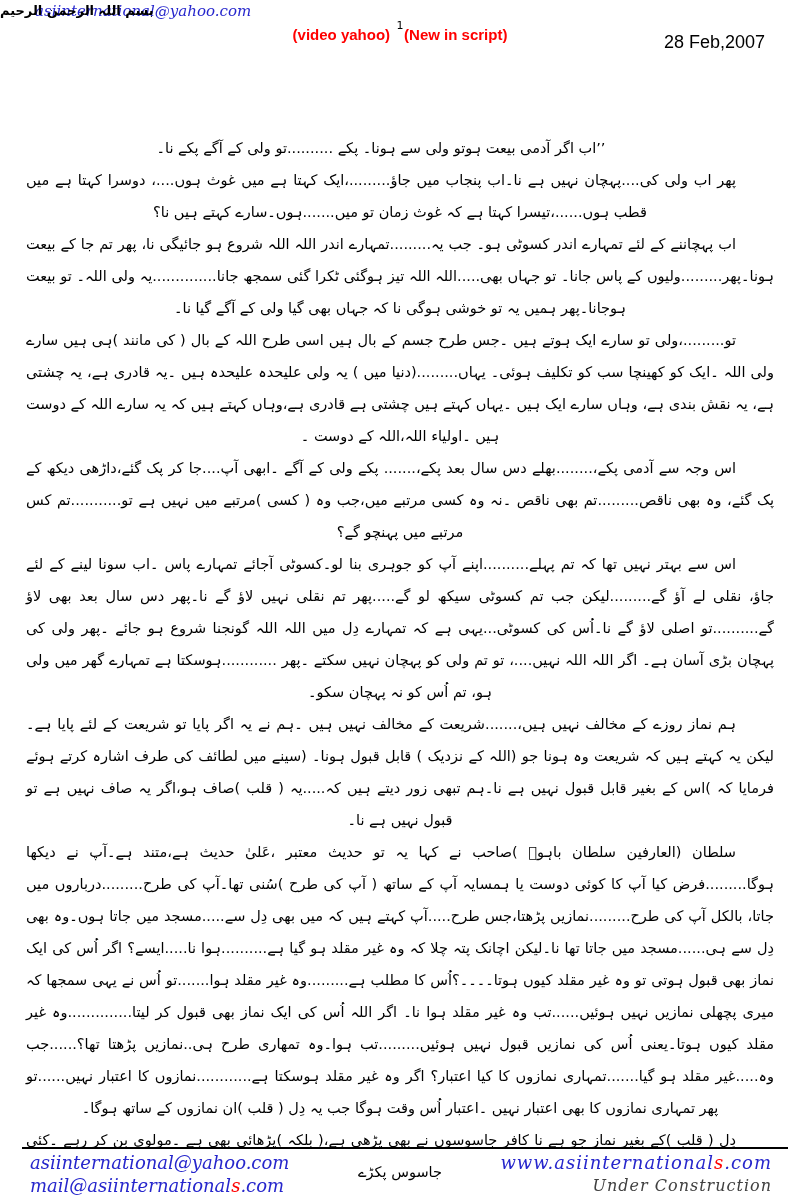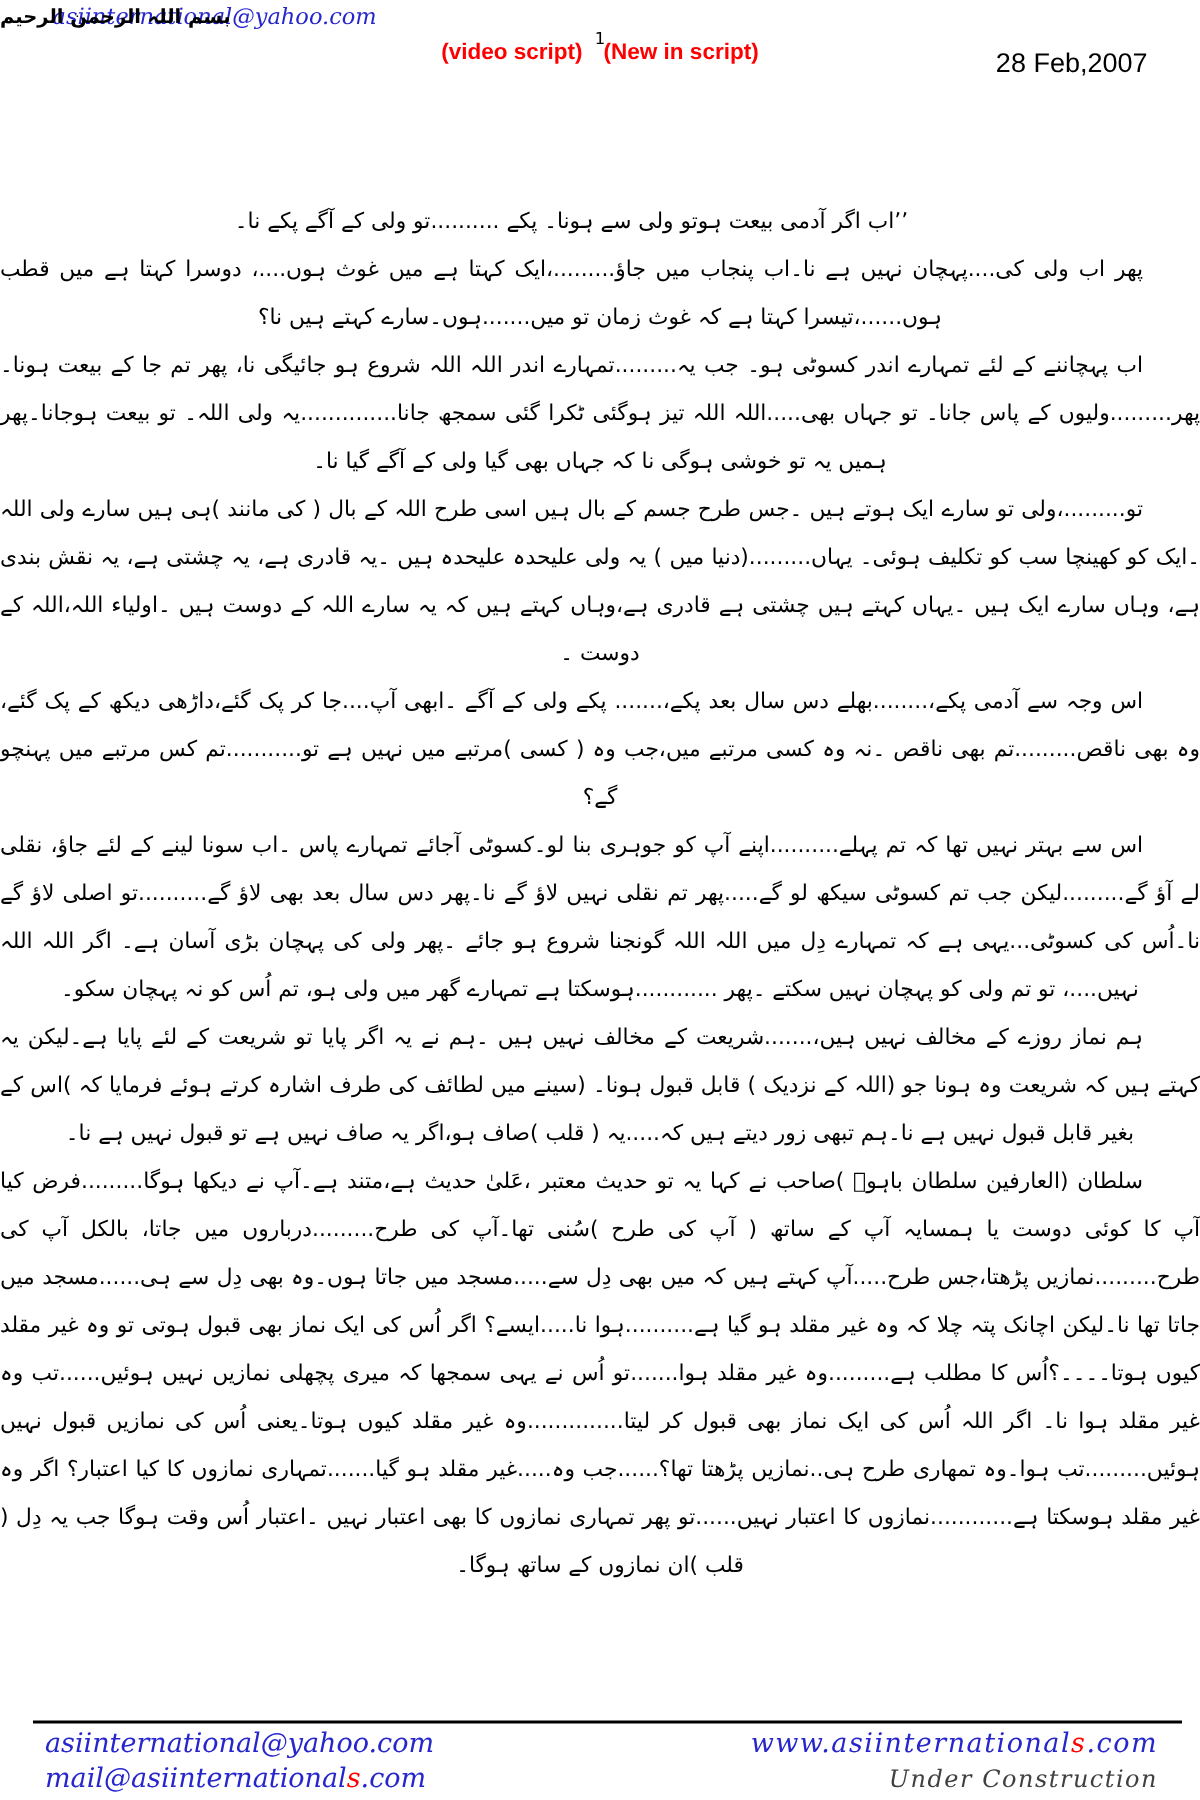--- a/index.html
+++ b/index.html
@@ -31,21 +31,21 @@
     font-family:"Liberation Sans",sans-serif;padding-bottom:12px;white-space:nowrap;
   }
   .doc-title{
     margin:0;direction:rtl;font-size:40px;font-weight:bold;line-height:1.1;
     font-family:"DejaVu Sans",sans-serif;
   }
   .subtitle{
     position:absolute;top:88px;left:0;right:0;text-align:center;
     direction:rtl;font-size:21px;font-weight:bold;
   }
-  .body-text{padding:0 0;}
+  .body-text{padding:0 26px;}
   .body-text p{
     margin:0;direction:rtl;unicode-bidi:embed;
     text-align:justify;text-align-last:center;
     text-indent:38px;font-size:14.5px;line-height:32px;
   }
   .footer-rule{
     position:absolute;top:1147px;left:22px;right:12px;
     border:0;border-top:2px solid #000;margin:0;
   }
   .footer{
@@ -68,35 +68,36 @@
 <div class="header">
   <a class="email-top" href="#">asiinternational@yahoo.com</a>
 
   <div class="bismillah">بسم اللہ الرحمن الرحیم</div>
 
   <div class="page-num">1</div>
 
   <div class="date">28 Feb,2007</div>
 
   <div class="title-row">
-    <span class="tag">(video script)</span>
+    <span class="tag">(video yahoo)</span>
     <span class="tag">(New in script)</span>
   </div>
 
 </div>
 
 <div class="body-text">
   <p>’’اب اگر آدمی بیعت ہوتو ولی سے ہونا۔ پکے ..........تو ولی کے آگے پکے نا۔</p>
   <p>پھر اب ولی کی....پہچان نہیں ہے نا۔اب پنجاب میں جاؤ.........،ایک کہتا ہے میں غوث ہوں....، دوسرا کہتا ہے میں قطب ہوں......،تیسرا کہتا ہے کہ غوث زمان تو میں.......ہوں۔سارے کہتے ہیں نا؟</p>
   <p>اب پہچاننے کے لئے تمہارے اندر کسوٹی ہو۔ جب یہ.........تمہارے اندر اللہ اللہ شروع ہو جائیگی نا، پھر تم جا کے بیعت ہونا۔پھر.........ولیوں کے پاس جانا۔ تو جہاں بھی.....اللہ اللہ تیز ہوگئی ٹکرا گئی سمجھ جانا..............یہ ولی اللہ۔ تو بیعت ہوجانا۔پھر ہمیں یہ تو خوشی ہوگی نا کہ جہاں بھی گیا ولی کے آگے گیا نا۔</p>
   <p>تو.........،ولی تو سارے ایک ہوتے ہیں ۔جس طرح جسم کے بال ہیں اسی طرح اللہ کے بال ( کی مانند )ہی ہیں سارے ولی اللہ ۔ایک کو کھینچا سب کو تکلیف ہوئی۔ یہاں.........(دنیا میں ) یہ ولی علیحدہ علیحدہ ہیں ۔یہ قادری ہے، یہ چشتی ہے، یہ نقش بندی ہے، وہاں سارے ایک ہیں ۔یہاں کہتے ہیں چشتی ہے قادری ہے،وہاں کہتے ہیں کہ یہ سارے اللہ کے دوست ہیں ۔اولیاء اللہ،اللہ کے دوست ۔</p>
   <p>اس وجہ سے آدمی پکے،........بھلے دس سال بعد پکے،....... پکے ولی کے آگے ۔ابھی آپ....جا کر پک گئے،داڑھی دیکھ کے پک گئے، وہ بھی ناقص.........تم بھی ناقص ۔نہ وہ کسی مرتبے میں،جب وہ ( کسی )مرتبے میں نہیں ہے تو...........تم کس مرتبے میں پہنچو گے؟</p>
   <p>اس سے بہتر نہیں تھا کہ تم پہلے..........اپنے آپ کو جوہری بنا لو۔کسوٹی آجائے تمہارے پاس ۔اب سونا لینے کے لئے جاؤ، نقلی لے آؤ گے.........لیکن جب تم کسوٹی سیکھ لو گے.....پھر تم نقلی نہیں لاؤ گے نا۔پھر دس سال بعد بھی لاؤ گے..........تو اصلی لاؤ گے نا۔اُس کی کسوٹی...یہی ہے کہ تمہارے دِل میں اللہ اللہ گونجنا شروع ہو جائے ۔پھر ولی کی پہچان بڑی آسان ہے۔ اگر اللہ اللہ نہیں....، تو تم ولی کو پہچان نہیں سکتے ۔پھر ............ہوسکتا ہے تمہارے گھر میں ولی ہو، تم اُس کو نہ پہچان سکو۔</p>
   <p>ہم نماز روزے کے مخالف نہیں ہیں،.......شریعت کے مخالف نہیں ہیں ۔ہم نے یہ اگر پایا تو شریعت کے لئے پایا ہے۔لیکن یہ کہتے ہیں کہ شریعت وہ ہونا جو (اللہ کے نزدیک ) قابل قبول ہونا۔ (سینے میں لطائف کی طرف اشارہ کرتے ہوئے فرمایا کہ )اس کے بغیر قابل قبول نہیں ہے نا۔ہم تبھی زور دیتے ہیں کہ.....یہ ( قلب )صاف ہو،اگر یہ صاف نہیں ہے تو قبول نہیں ہے نا۔</p>
   <p>سلطان (العارفین سلطان باہوؒ )صاحب نے کہا یہ تو حدیث معتبر ،عَلیٰ حدیث ہے،متند ہے۔آپ نے دیکھا ہوگا.........فرض کیا آپ کا کوئی دوست یا ہمسایہ آپ کے ساتھ ( آپ کی طرح )سُنی تھا۔آپ کی طرح.........درباروں میں جاتا، بالکل آپ کی طرح.........نمازیں پڑھتا،جس طرح.....آپ کہتے ہیں کہ میں بھی دِل سے.....مسجد میں جاتا ہوں۔وہ بھی دِل سے ہی......مسجد میں جاتا تھا نا۔لیکن اچانک پتہ چلا کہ وہ غیر مقلد ہو گیا ہے..........ہوا نا.....ایسے؟ اگر اُس کی ایک نماز بھی قبول ہوتی تو وہ غیر مقلد کیوں ہوتا۔۔۔۔؟اُس کا مطلب ہے.........وہ غیر مقلد ہوا.......تو اُس نے یہی سمجھا کہ میری پچھلی نمازیں نہیں ہوئیں......تب وہ غیر مقلد ہوا نا۔ اگر اللہ اُس کی ایک نماز بھی قبول کر لیتا..............وہ غیر مقلد کیوں ہوتا۔یعنی اُس کی نمازیں قبول نہیں ہوئیں.........تب ہوا۔وہ تمھاری طرح ہی..نمازیں پڑھتا تھا؟......جب وہ.....غیر مقلد ہو گیا.......تمہاری نمازوں کا کیا اعتبار؟ اگر وہ غیر مقلد ہوسکتا ہے............نمازوں کا اعتبار نہیں......تو پھر تمہاری نمازوں کا بھی اعتبار نہیں ۔اعتبار اُس وقت ہوگا جب یہ دِل ( قلب )ان نمازوں کے ساتھ ہوگا۔</p>
+  <p>دِل ( قلب )کے بغیر نماز جو ہے نا کافر جاسوسوں نے بھی پڑھی ہے،( بلکہ )پڑھائی بھی ہے ۔مولوی بن کر رہے ۔کئی جاسوس پکڑے</p>
 </div>
 
 <hr class="footer-rule">
 
 <div class="footer">
   <div class="left">
     <a href="#">asiinternational@yahoo.com</a>
     <a href="#"><span>mail@asiinternational</span><span class="red-s">s</span><span>.com</span></a>
   </div>
   <div class="right">

